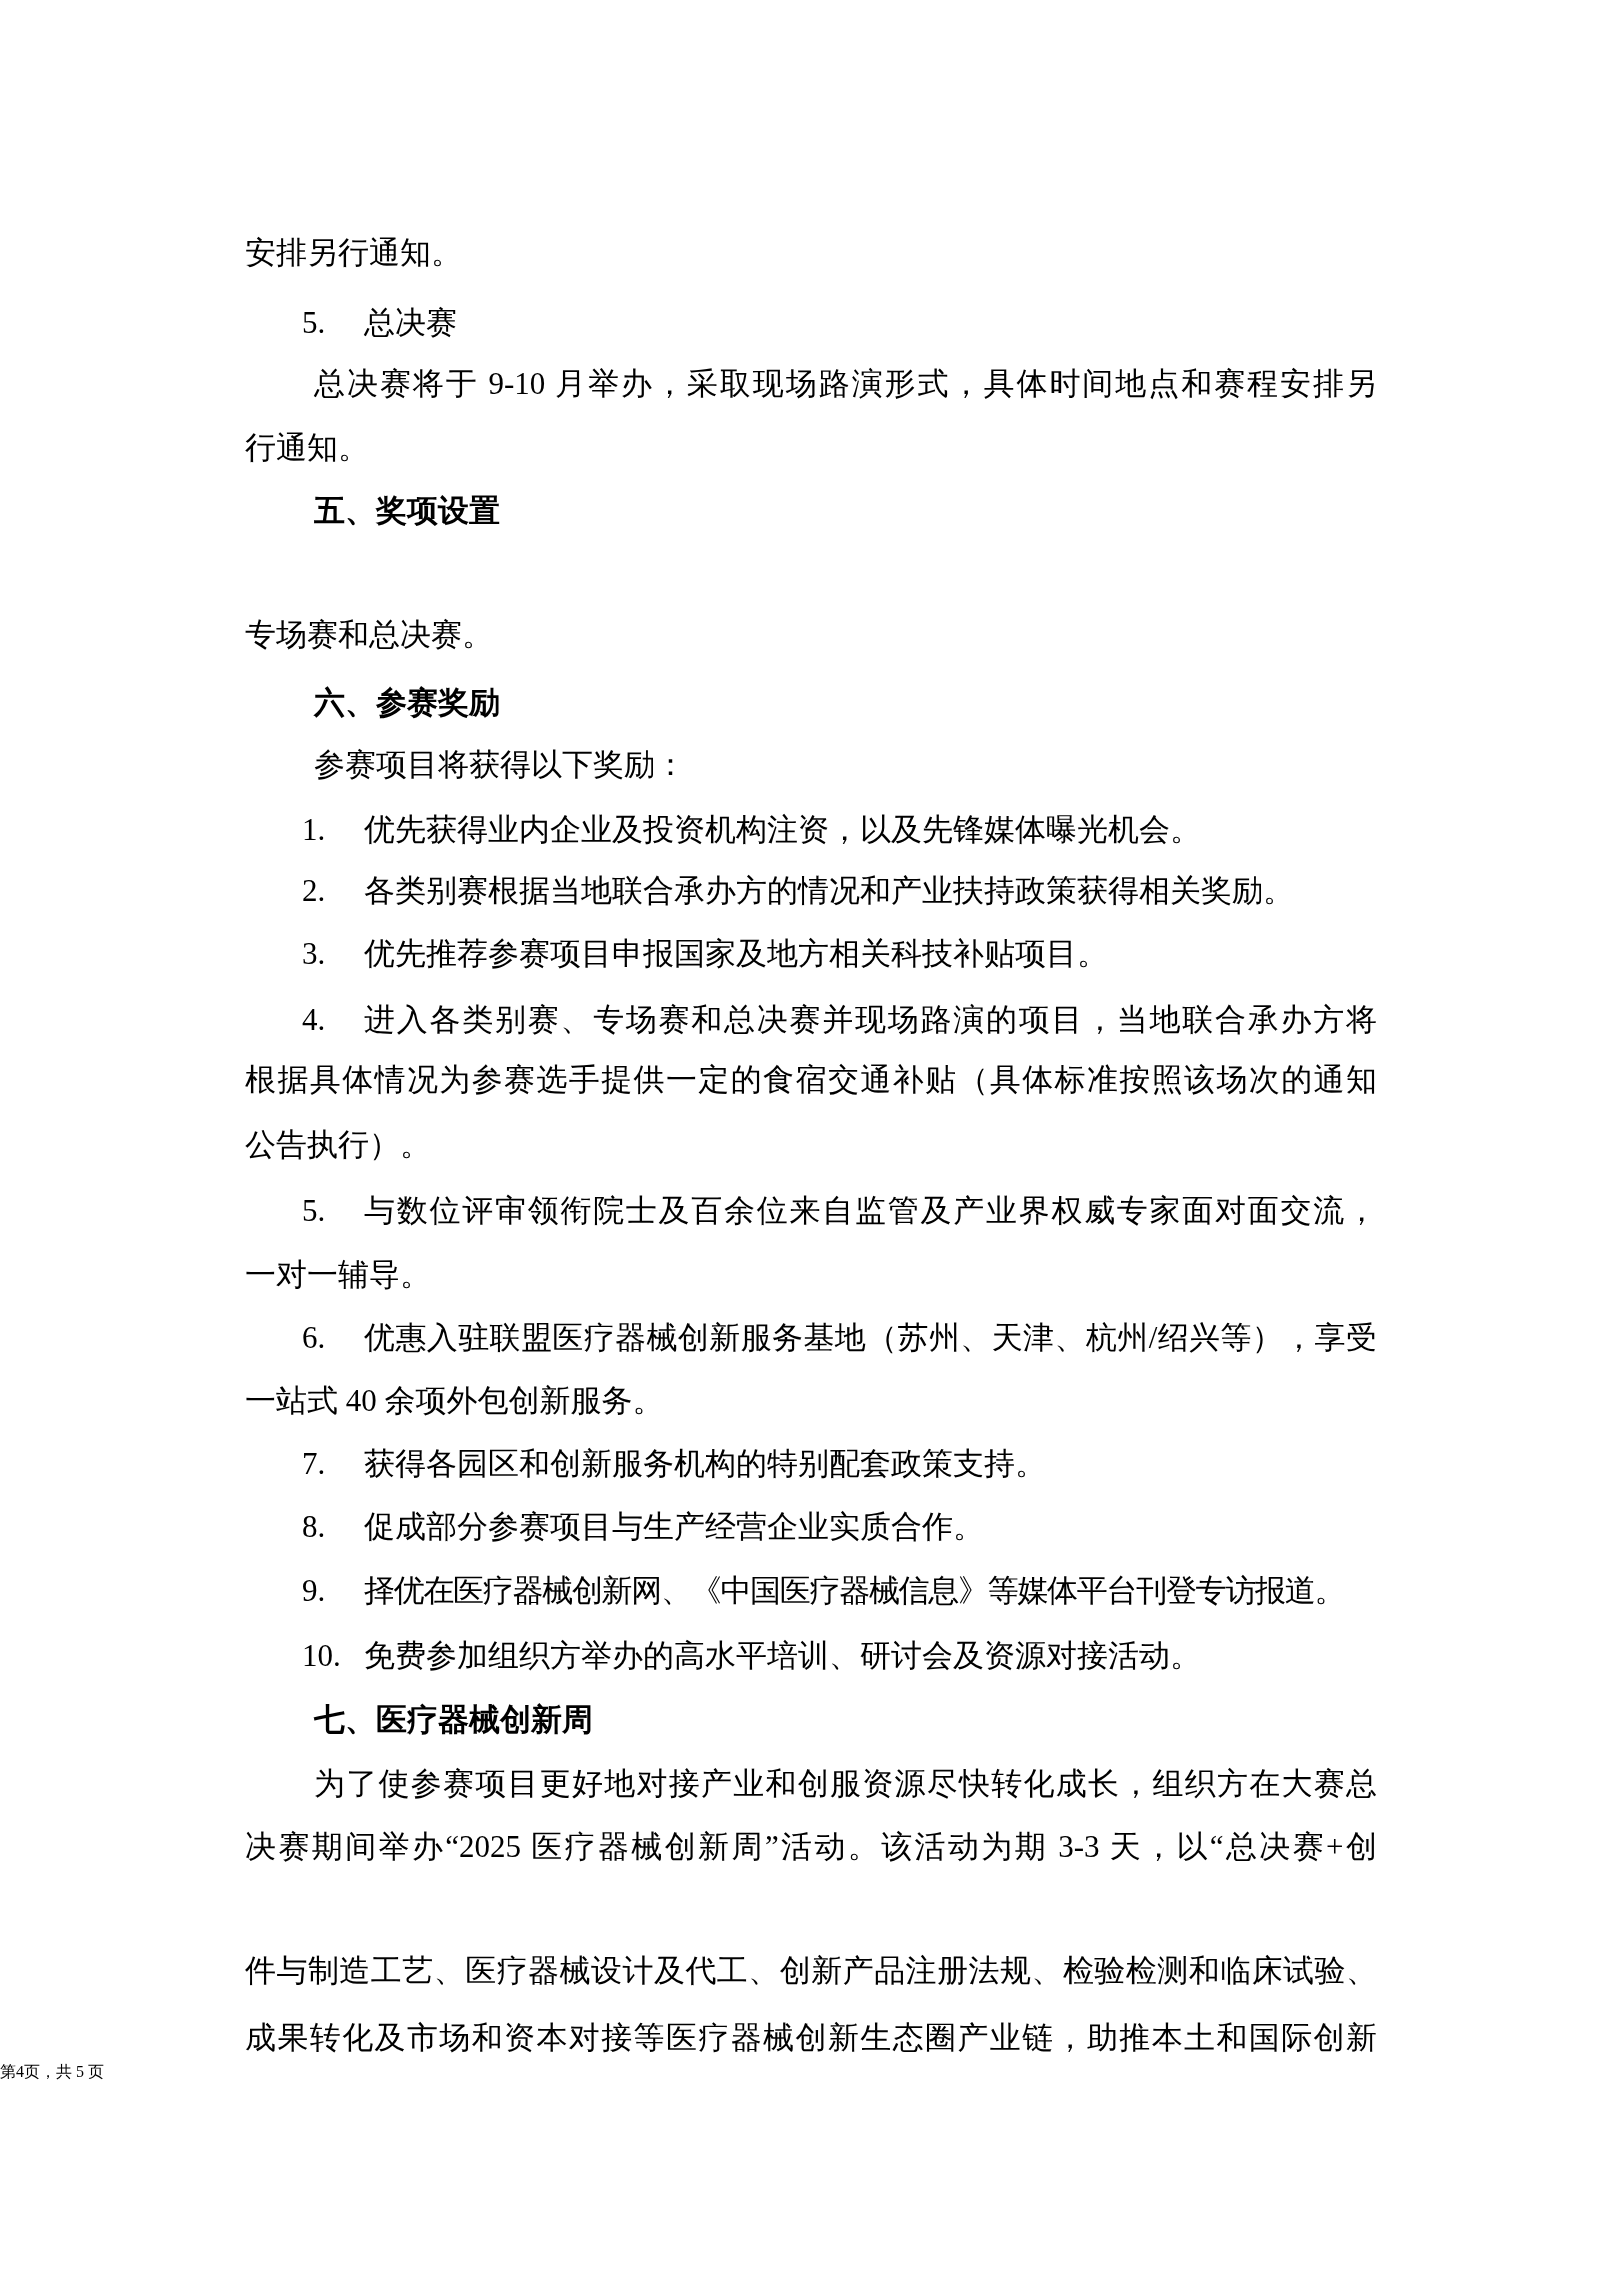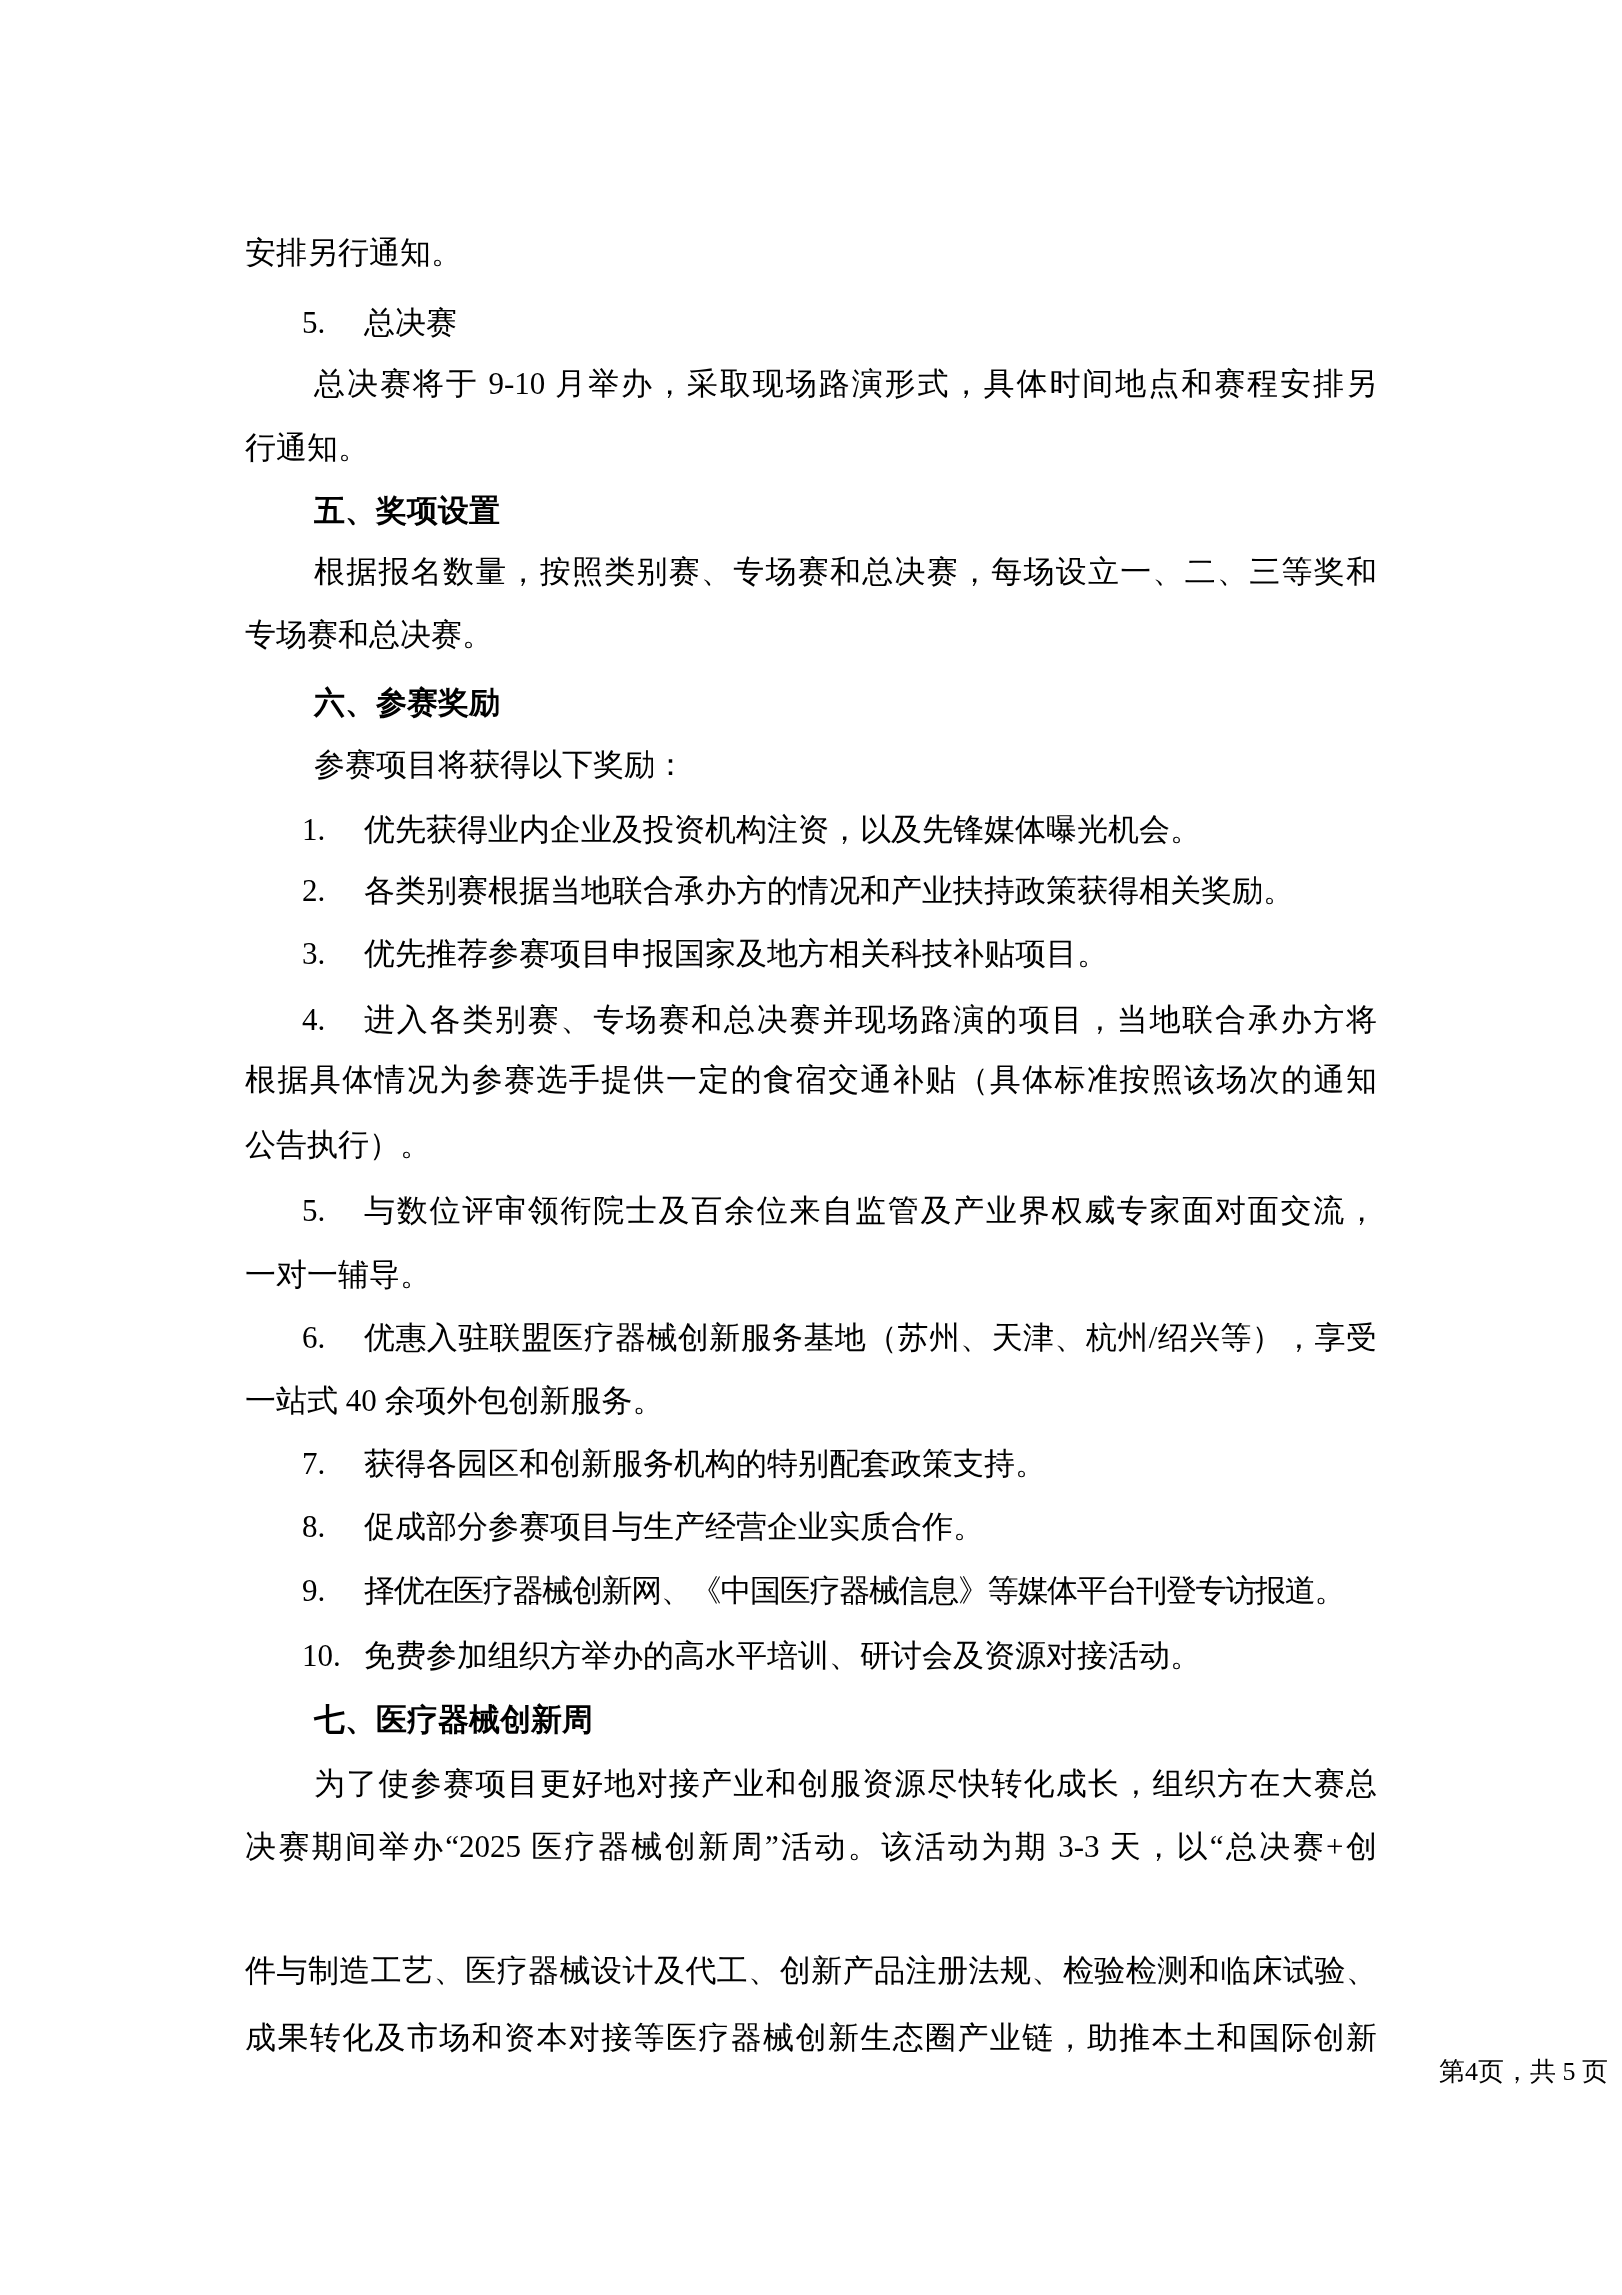--- a/index.html
+++ b/index.html
@@ -60,43 +60,42 @@
     white-space: normal;
     text-align: justify;
     text-align-last: justify;
   }
   .tight { letter-spacing: -1.3px; }
   .footer {
     position: absolute;
     left: 0;
     width: 1608px;
     top: 2059px;
-    text-align: right;
-    font-size: 26px;
+    text-align: left;
+    font-size: 16px;
     line-height: 25px;
   }
 </style>
 </head>
 <body>
 
 <div class="page">
 
   <div class="line flush" style="top:198px">安排另行通知。</div>
 
   <div class="line item" style="top:268px">
     <span class="num">5.</span>
     <span class="txt">总决赛</span>
   </div>
 
   <div class="line indent j" style="top:329px">总决赛将于 9-10 月举办，采取现场路演形式，具体时间地点和赛程安排另</div>
   <div class="line flush" style="top:393px">行通知。</div>
 
   <div class="line heading" style="top:456px">五、奖项设置</div>
 
-  <div class="line indent j" style="top:517px">根据报名数量，按照类别赛、专场赛和总决赛，每场设立一、二、三等奖和</div>
   <div class="line flush" style="top:580px">专场赛和总决赛。</div>
 
   <div class="line heading" style="top:648px">六、参赛奖励</div>
 
   <div class="line indent" style="top:710px">参赛项目将获得以下奖励：</div>
 
   <div class="line item" style="top:775px">
     <span class="num">1.</span>
     <span class="txt">优先获得业内企业及投资机构注资，以及先锋媒体曝光机会。</span>
   </div>

